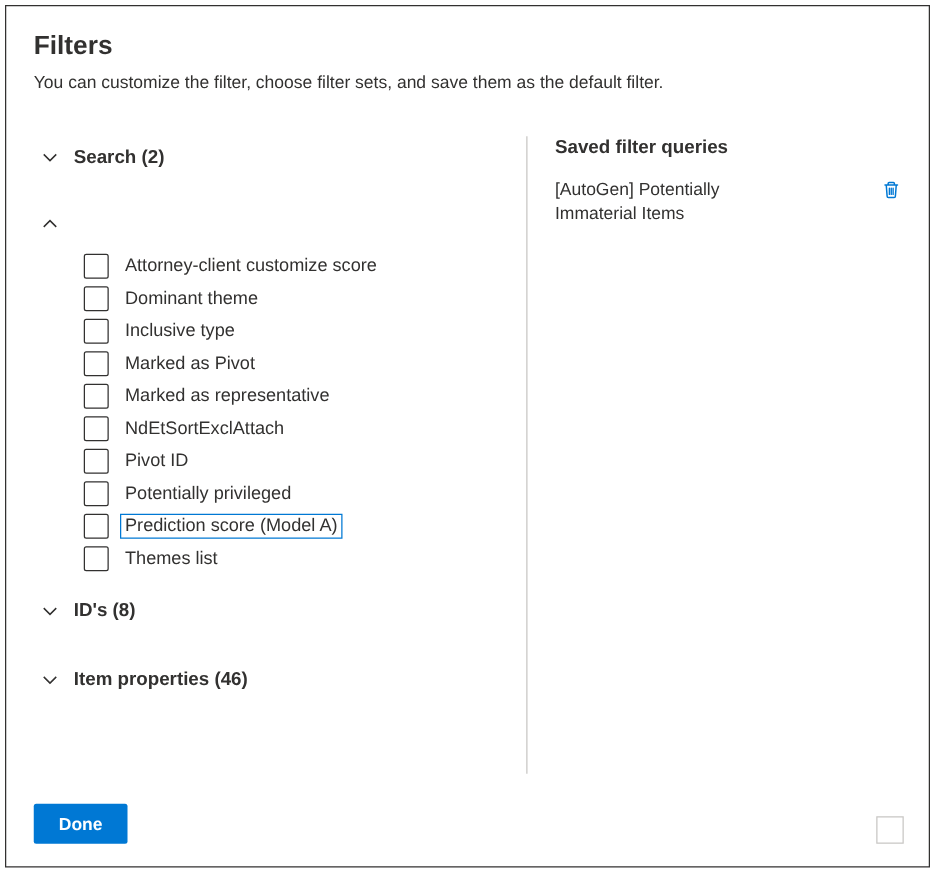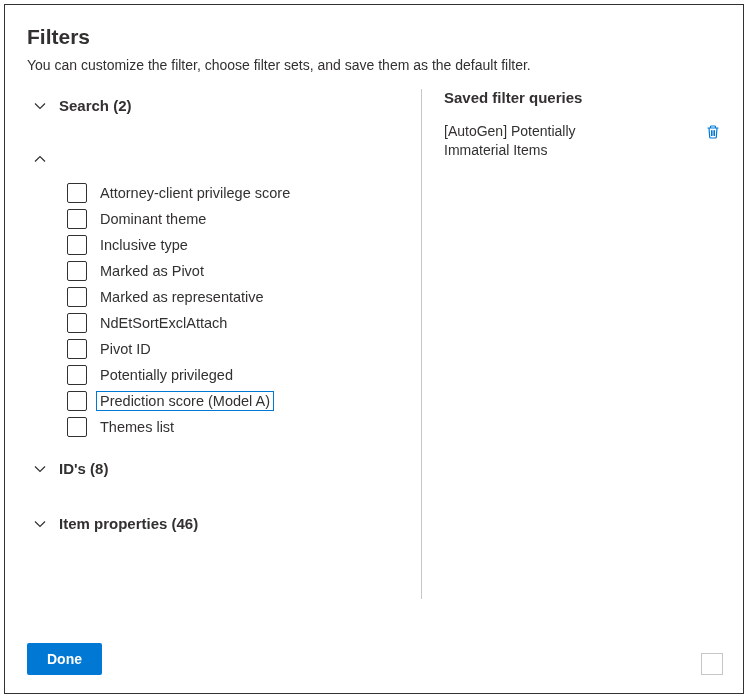--- a/index.html
+++ b/index.html
@@ -21,21 +21,21 @@
     }
     .header-title {
       font-size: 21px;
       font-weight: 600;
       color: #323130;
       margin-bottom: 8px;
     }
     .header-subtitle {
       font-size: 14px;
       color: #323130;
-      margin-bottom: 16px;
+      margin-bottom: 36px;
     }
     .columns {
       display: flex;
       gap: 0;
     }
     .left-col {
       width: 394px;
       padding-right: 16px;
     }
     .divider {
@@ -170,21 +170,21 @@
         <span class="chev">
           <svg width="12" height="12" viewBox="0 0 12 12">
               <path d="M1 8.5 L6 3.5 L11 8.5" stroke="#323130" stroke-width="1.2" fill="none"></path>
             </svg>
         </span>
       </div>
 
       <div class="cb-list">
         <div class="cb-row">
           <div class="cb-box"></div>
-          <span class="cb-label">Attorney-client privilege score</span>
+          <span class="cb-label">Attorney-client customize score</span>
         </div>
         <div class="cb-row">
           <div class="cb-box"></div>
           <span class="cb-label">Dominant theme</span>
         </div>
         <div class="cb-row">
           <div class="cb-box"></div>
           <span class="cb-label">Inclusive type</span>
         </div>
         <div class="cb-row">

